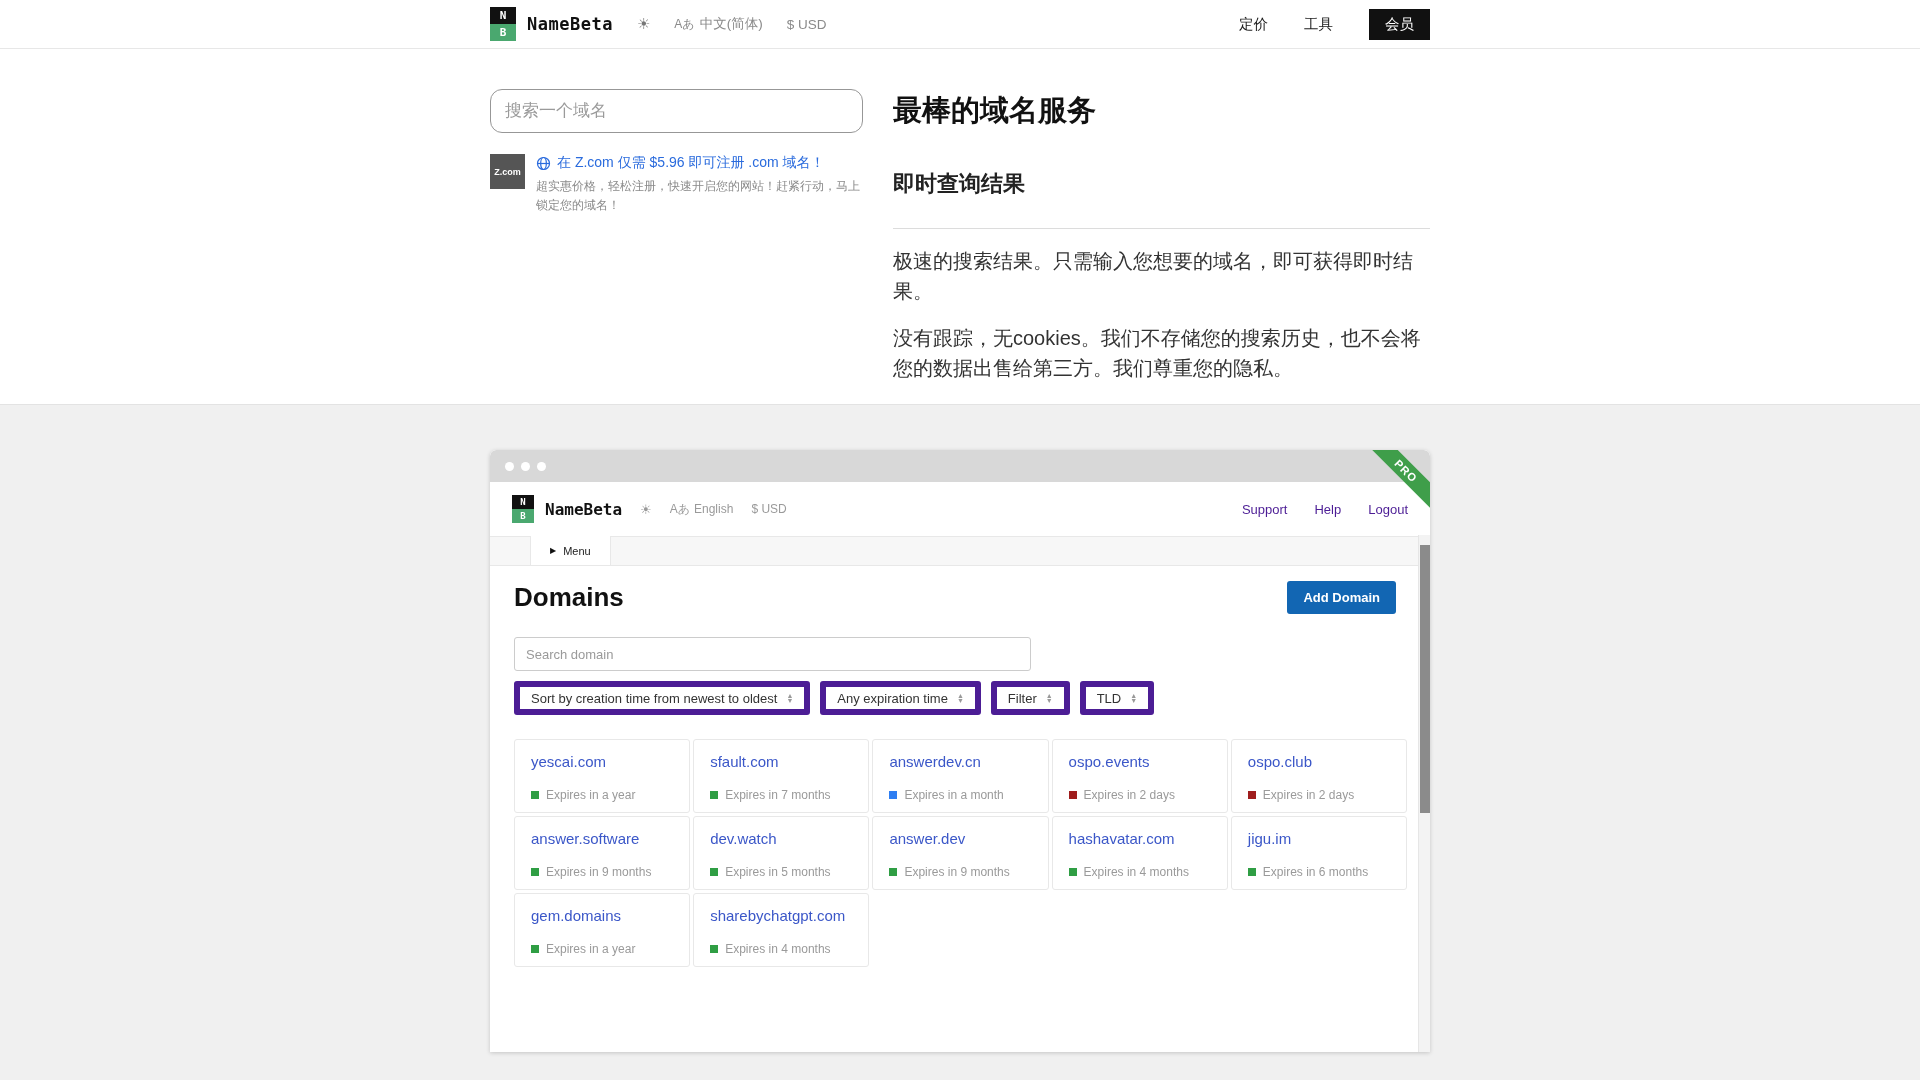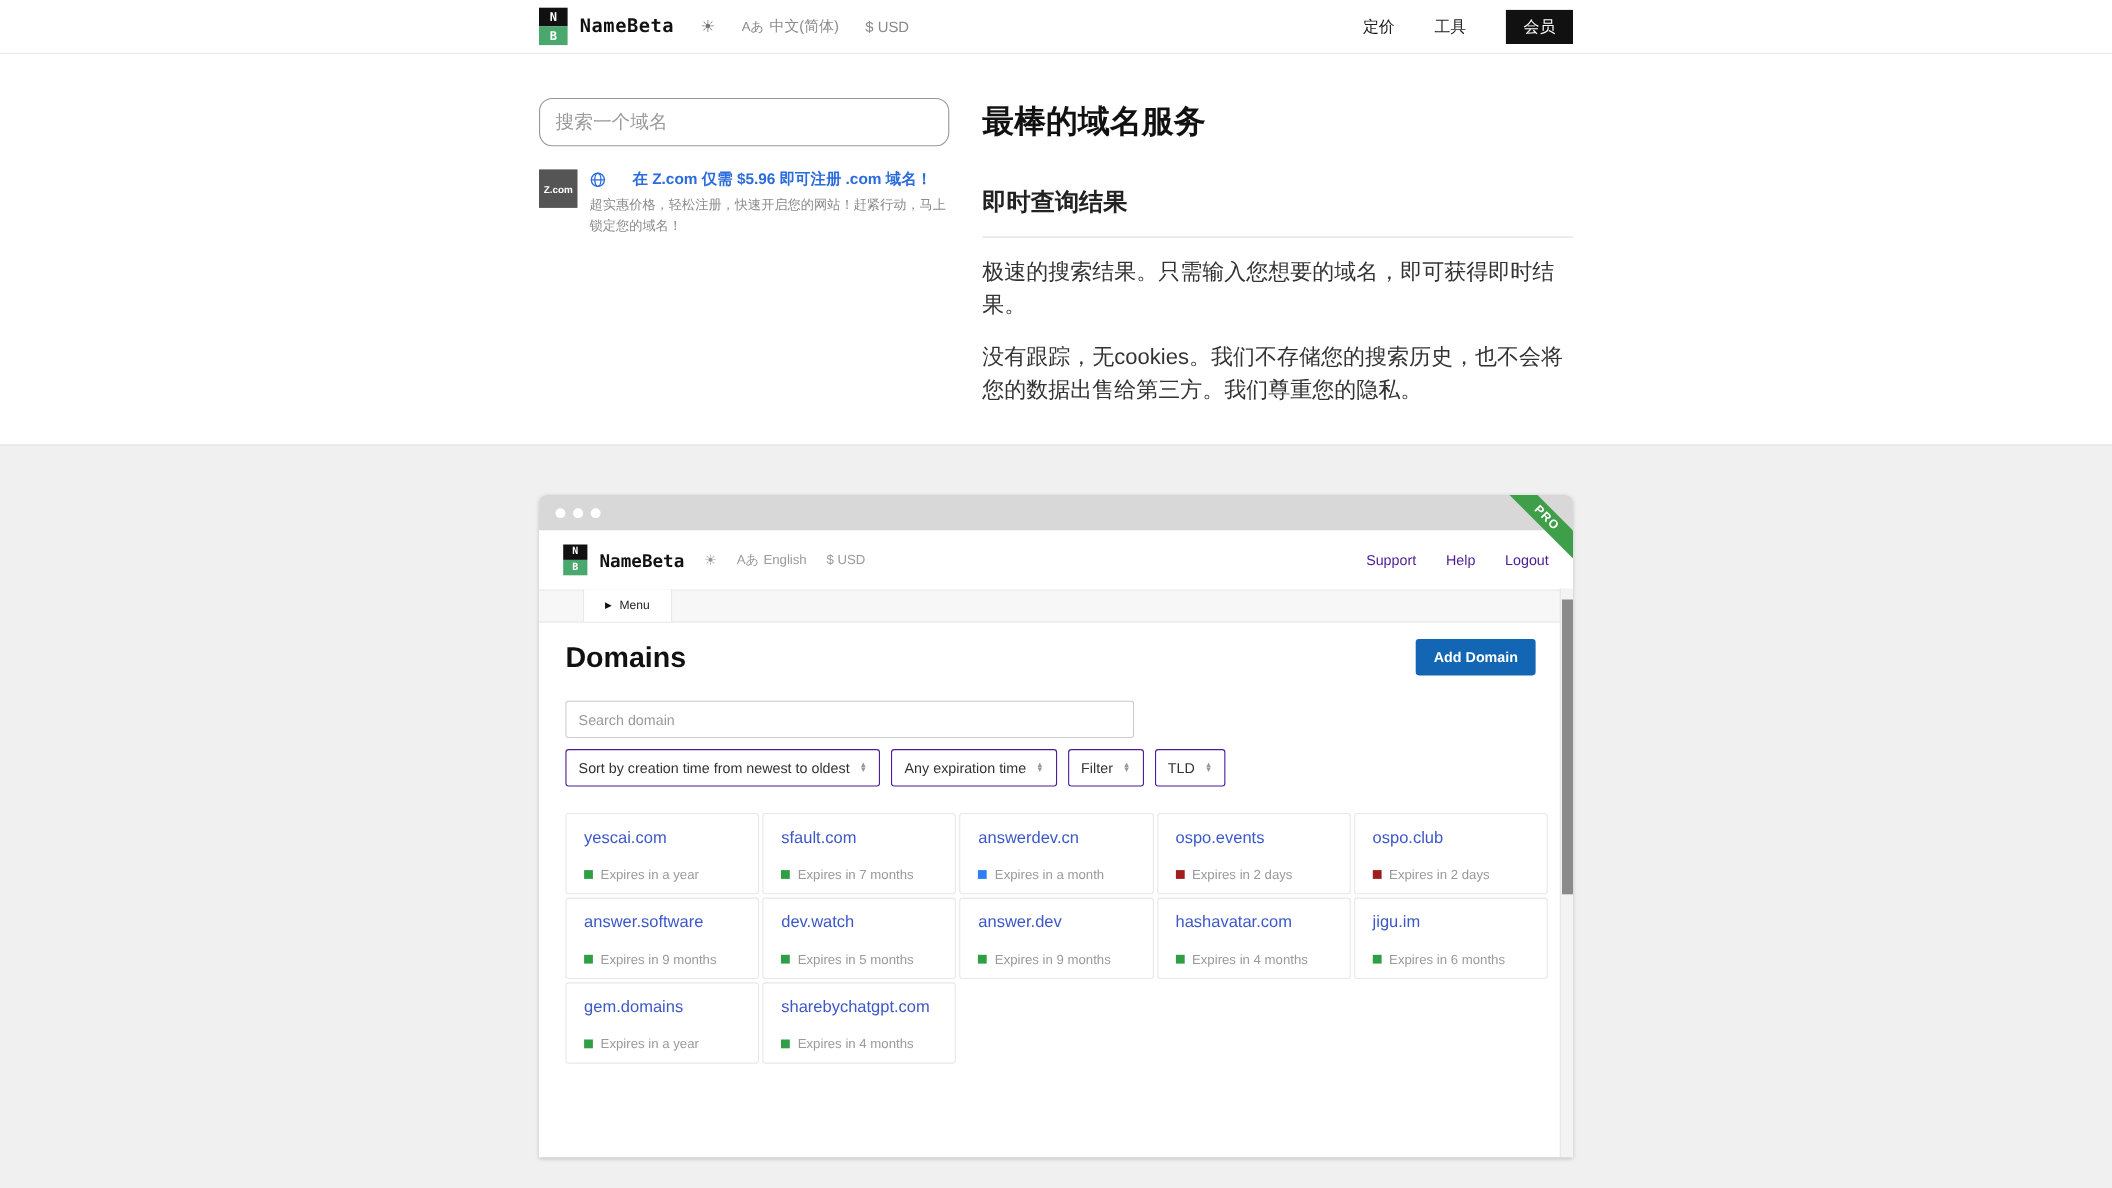--- a/index.html
+++ b/index.html
@@ -31,26 +31,26 @@
   .hero-inner { display:flex; gap:30px; }
   .hero-left { width:373px; flex:none; }
   .hero-search { width:100%; height:44px; border:1px solid #979797; border-radius:12px;
                  padding:0 14px; font-size:17px; color:#333; outline:none;
                  font-family:"Liberation Sans", sans-serif; }
   .hero-search::placeholder { color:#9a9a9a; }
   .ad { margin-top:21px; display:flex; gap:11px; cursor:pointer; }
   .ad-logo { width:35px; height:35px; background:#555; color:#fff; flex:none;
              display:flex; align-items:center; justify-content:center;
              font:bold 9px "Liberation Sans", sans-serif; }
-  .ad-title { color:#2a6bdd; font-size:14px; font-weight:bold; display:flex; align-items:center; gap:24px; }
+  .ad-title { color:#2a6bdd; font-size:14px; font-weight:normal; display:flex; align-items:center; gap:6px; }
   .ad-desc { margin-top:5px; color:#8a8a8a; font-size:12px; line-height:1.55; }
   .hero-right { flex:1; }
   .hero-right h1 { font-size:29px; font-weight:600; color:#111; margin-top:2px; }
   .hero-right h2 { font-size:22px; font-weight:600; color:#222; margin-top:38px;
-                   padding-bottom:16px; border-bottom:1px solid #dcdcdc; }
+                   padding-bottom:29px; border-bottom:1px solid #dcdcdc; }
   .hero-right p { font-size:20px; color:#333; margin-top:17px; line-height:1.5; }
 
   
   .demo-section { background:#f0f0f0; border-top:1px solid #e3e3e3; height:676px; padding-top:45px; }
   .browser { width:940px; height:602px; background:#fff; border-radius:6px 6px 0 0;
              box-shadow:0 1px 4px rgba(0,0,0,.18); position:relative; overflow:hidden; }
   .chrome { height:32px; background:#d8d8d8; border-radius:6px 6px 0 0;
             display:flex; align-items:center; gap:7px; padding:0 15px; }
   .cdot { width:9px; height:9px; border-radius:50%; background:#fff; }
   .ribbon { position:absolute; top:0; right:0; width:64px; height:64px; overflow:hidden; }
@@ -79,21 +79,21 @@
   .m-titlerow { display:flex; justify-content:space-between; align-items:center; }
   .m-title { font-size:26px; font-weight:bold; color:#111; }
   .add-btn { background:#1266b3; color:#fff; border:none; border-radius:3px;
              font:bold 13px "Liberation Sans", sans-serif; padding:9px 16px;
              margin-right:10px; cursor:pointer; }
   .m-search { display:block; margin-top:23px; width:517px; height:34px; border:1px solid #ccc;
               border-radius:3px; padding:0 11px; font-size:13px; color:#333; outline:none;
               font-family:"Liberation Sans", sans-serif; }
   .m-search::placeholder { color:#9a9a9a; }
   .filters { margin-top:10px; display:flex; gap:10px; }
-  .filter { height:34px; border:1px solid #4c1d95; border-radius:3px; background:#fff;
+  .filter { height:34px; border:6px solid #4c1d95; border-radius:3px; background:#fff;
             display:flex; align-items:center; gap:9px; padding:0 11px;
             font-size:13px; color:#333; cursor:pointer; }
   .updown { display:flex; flex-direction:column; color:#999; font-size:7px; line-height:5px; }
 
   .cards { margin-top:24px; width:893px; display:grid; grid-template-columns:repeat(5,1fr); gap:3px; }
   .card { height:74px; border:1px solid #e8e8e8; border-radius:3px; background:#fff; padding:13px 16px; }
   .card-link { color:#3b57c8; font-size:15px; text-decoration:none; cursor:pointer; }
   .card-status { margin-top:17px; display:flex; align-items:center; gap:7px; }
   .sq { width:8px; height:8px; flex:none; }
   .sq.green { background:#2f9e44; } .sq.red { background:#9f1d1d; } .sq.blue { background:#2e7ef2; }

